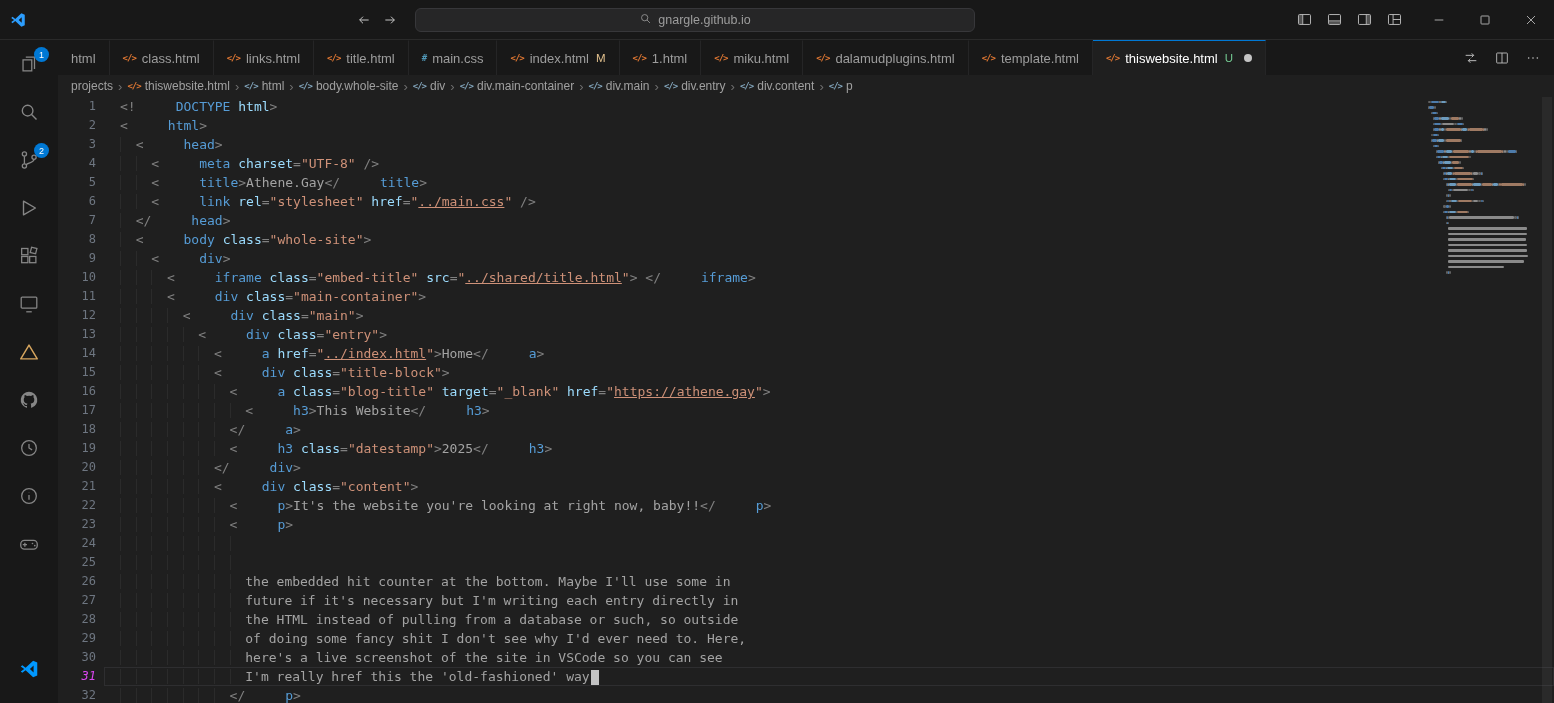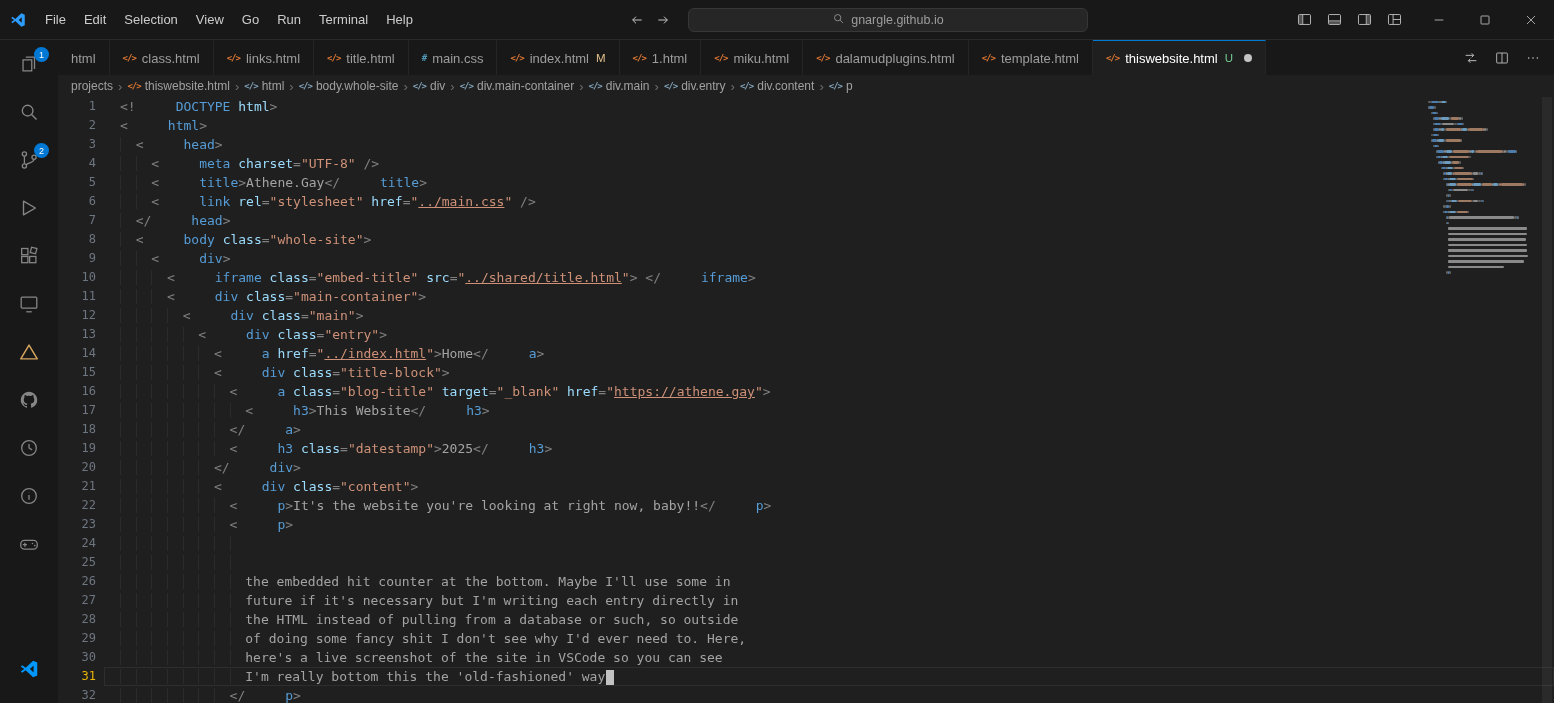--- a/index.html
+++ b/index.html
@@ -53,21 +53,21 @@
   .bc-sep{color:#6e6e6e;margin:0 4px;font-size:13px;}
   .bc-ficon{color:#e37933;}
   .bc-eicon{color:#83a6bd;}
 
   
   .editor{flex:1;position:relative;overflow:hidden;
     font-family:"DejaVu Sans Mono","Liberation Mono",monospace;font-size:13px;background:#1f1f1f;}
   .code-lines{position:absolute;inset:0;}
   .row{display:flex;height:19px;line-height:19px;}
   .num{width:46px;text-align:right;padding-right:8px;color:#6e7681;font-size:12px;flex-shrink:0;}
-  .row.current .num{color:#eab308;}
+  .row.current .num{color:#d946ef;font-style:italic;}
   .cell-code{flex:1;white-space:pre;color:#d4d4d4;padding-left:16px;}
   .row.current .cell-code{box-shadow:inset 0 0 0 1px #2e2e30;}
   .tk-pn{color:#808080;}
   .tk-tg{color:#569cd6;padding-left:40px;}
   .tk-at{color:#9cdcfe;}
   .tk-st{color:#ce9178;}
   .tk-ln{color:#ce9178;text-decoration:underline;}
   .tk-tx{color:#a3a3a3;}
   .ig{box-shadow:inset 1px 0 0 #2b2b2b;}
   .cursor{display:inline-block;width:8px;height:15px;background:#c2c2c2;vertical-align:middle;margin-left:1px;}
@@ -82,30 +82,20 @@
 </head>
 <body>
 
 <div class="window">
 
   <div class="titlebar">
     <div class="vslogo">
         <svg viewBox="0 0 24 24" width="18" height="18">
           <path fill="#2c9dfd" d="M16.5 3L21 5v14l-4.5 2-8.2-7.6-3.6 2.8L3 14.6 6.8 12 3 9.4l1.7-1.6 3.6 2.8L16.5 3zm.5 5.3L13 12l4 3.7V8.3z"></path>
         </svg>
-      </div>
-    <div class="menus">
-        <div class="menu-item">File</div>
-        <div class="menu-item">Edit</div>
-        <div class="menu-item">Selection</div>
-        <div class="menu-item">View</div>
-        <div class="menu-item">Go</div>
-        <div class="menu-item">Run</div>
-        <div class="menu-item">Terminal</div>
-        <div class="menu-item">Help</div>
       </div>
     <div class="tb-center">
       <span style="display:flex;gap:2px;">
           <div class="nav-arrow">
             <svg viewBox="0 0 24 24" fill="none" stroke="currentColor" stroke-width="1.5" width="16" height="16">
               <path d="M19 12H5.5M10.5 7l-5 5 5 5"></path>
             </svg>
           </div>
           <div class="nav-arrow">
             <svg viewBox="0 0 24 24" fill="none" stroke="currentColor" stroke-width="1.5" width="16" height="16">
@@ -498,21 +488,21 @@
             <div class="row">
               <div class="num">29</div>
               <div class="cell-code"><span class="ig">  </span><span class="ig">  </span><span class="ig">  </span><span class="ig">  </span><span class="ig">  </span><span class="ig">  </span><span class="ig">  </span><span class="ig">  </span><span class="tk-tx">of doing some fancy shit I don't see why I'd ever need to. Here,</span></div>
             </div>
             <div class="row">
               <div class="num">30</div>
               <div class="cell-code"><span class="ig">  </span><span class="ig">  </span><span class="ig">  </span><span class="ig">  </span><span class="ig">  </span><span class="ig">  </span><span class="ig">  </span><span class="ig">  </span><span class="tk-tx">here's a live screenshot of the site in VSCode so you can see</span></div>
             </div>
             <div class="row current">
               <div class="num">31</div>
-              <div class="cell-code"><span class="ig">  </span><span class="ig">  </span><span class="ig">  </span><span class="ig">  </span><span class="ig">  </span><span class="ig">  </span><span class="ig">  </span><span class="ig">  </span><span class="tk-tx">I'm really bottom this the 'old-fashioned' way</span><span class="cursor"></span></div>
+              <div class="cell-code"><span class="ig">  </span><span class="ig">  </span><span class="ig">  </span><span class="ig">  </span><span class="ig">  </span><span class="ig">  </span><span class="ig">  </span><span class="ig">  </span><span class="tk-tx">I'm really href this the 'old-fashioned' way</span><span class="cursor"></span></div>
             </div>
             <div class="row">
               <div class="num">32</div>
               <div class="cell-code"><span class="ig">  </span><span class="ig">  </span><span class="ig">  </span><span class="ig">  </span><span class="ig">  </span><span class="ig">  </span><span class="ig">  </span><span class="tk-pn">&lt;/</span><span class="tk-tg">p</span><span class="tk-pn">&gt;</span></div>
             </div>
           </div>
         <div class="minimap">
             <div class="mm-row"><span class="mm-tok" style="width: 2.5px; background: rgb(97, 97, 97);"></span><span class="mm-tok" style="width: 8.75px; background: rgb(78, 124, 171);"></span><span class="mm-tok" style="width: 1.25px; background: rgb(138, 138, 138);"></span><span class="mm-tok" style="width: 5px; background: rgb(109, 155, 189);"></span><span class="mm-tok" style="width: 1.25px; background: rgb(97, 97, 97);"></span></div>
             <div class="mm-row"><span class="mm-tok" style="width: 1.25px; background: rgb(97, 97, 97);"></span><span class="mm-tok" style="width: 5px; background: rgb(78, 124, 171);"></span><span class="mm-tok" style="width: 1.25px; background: rgb(97, 97, 97);"></span></div>
             <div class="mm-row"><span class="mm-tok" style="width: 2.5px;"></span><span class="mm-tok" style="width: 1.25px; background: rgb(97, 97, 97);"></span><span class="mm-tok" style="width: 5px; background: rgb(78, 124, 171);"></span><span class="mm-tok" style="width: 1.25px; background: rgb(97, 97, 97);"></span></div>

